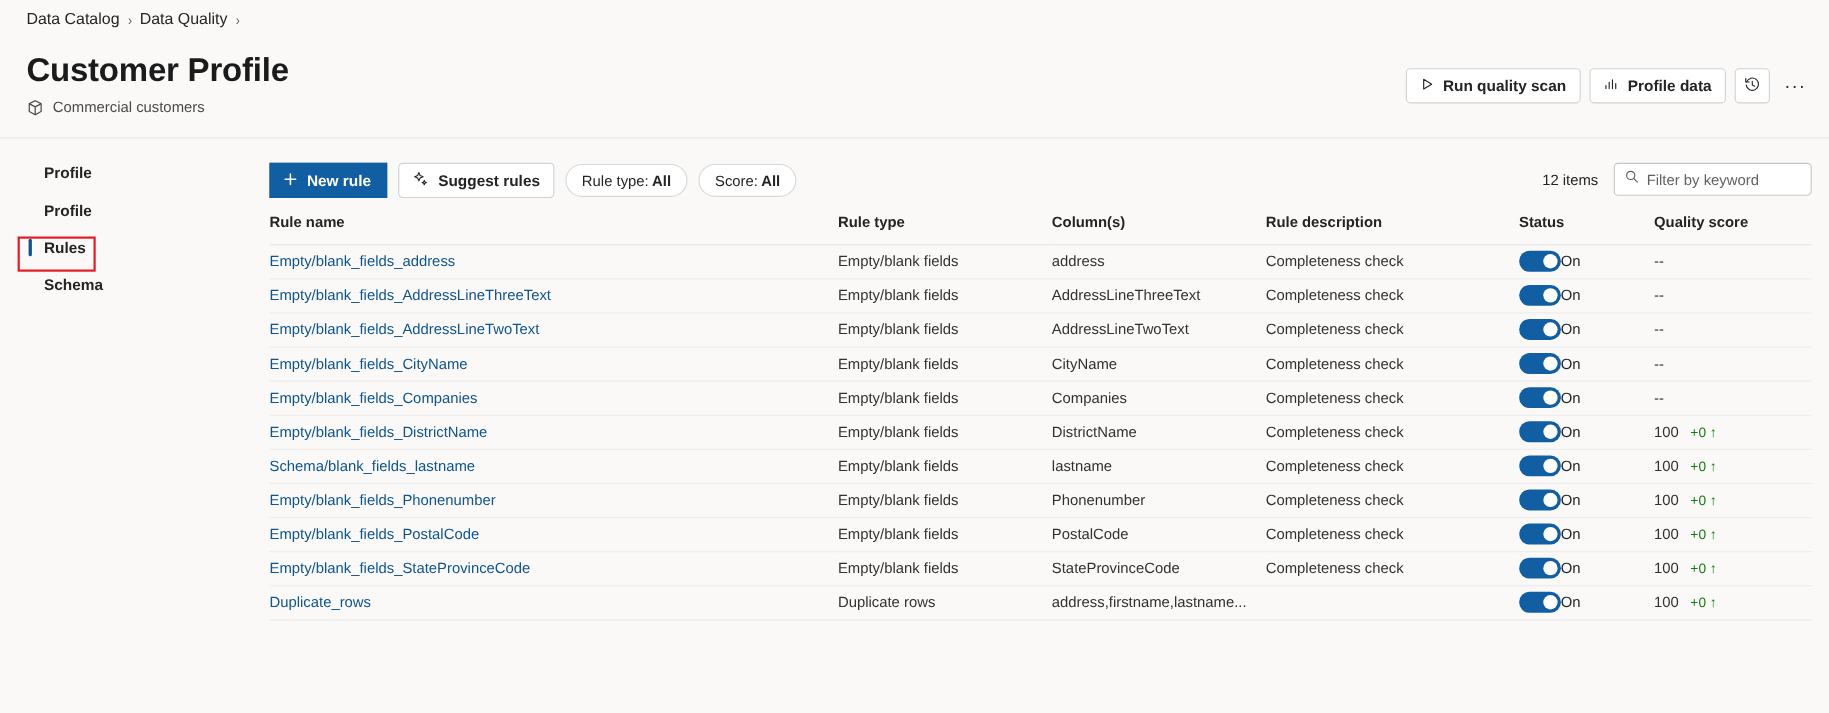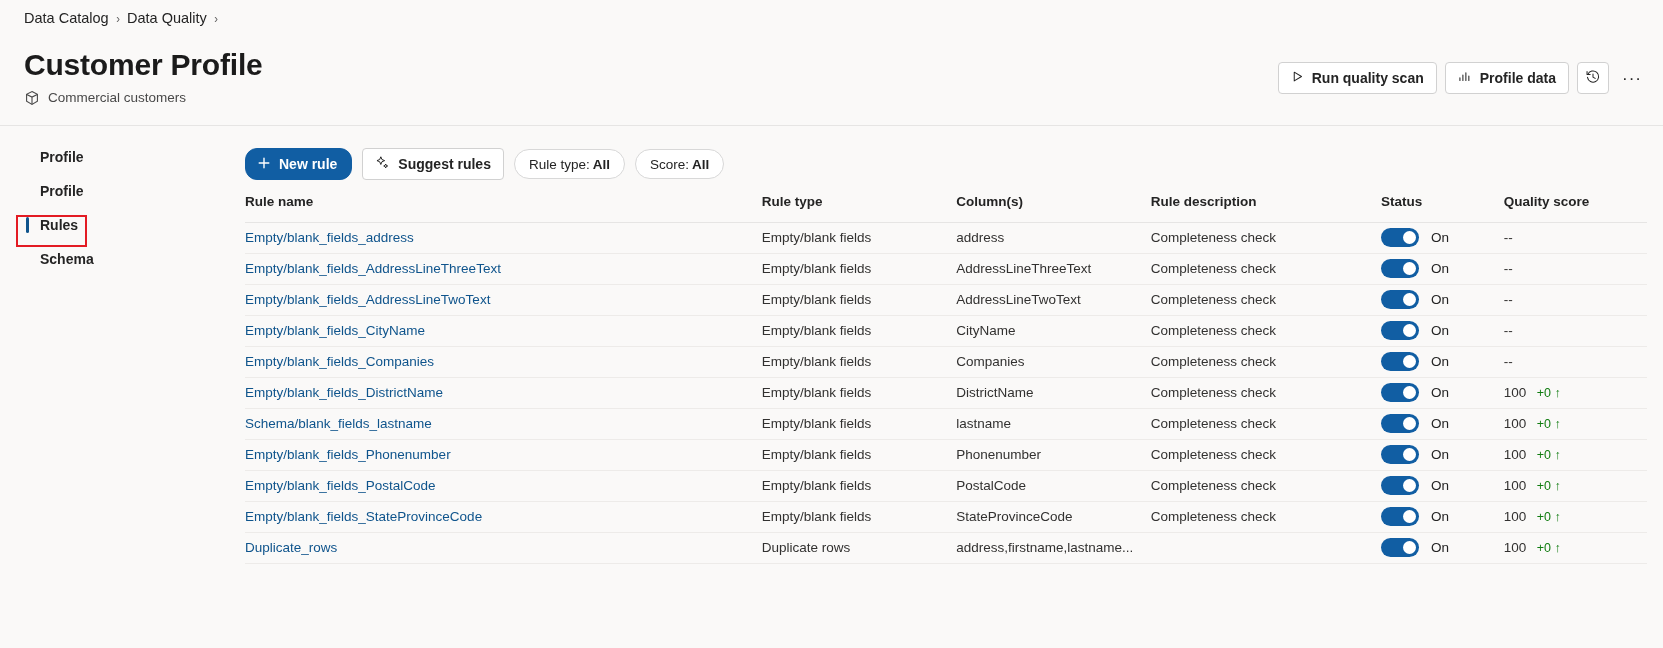--- a/index.html
+++ b/index.html
@@ -85,21 +85,21 @@
   }
 
   
   .toolbar {
     position: absolute; left: 245px; top: 148px; right: 16px; height: 32px;
   }
   .toolbar-left { position: absolute; left: 0; top: 0; display: flex; align-items: center; gap: 10px; }
   .btn-primary {
     height: 32px; display: inline-flex; align-items: center; gap: 8px;
     padding: 0 14px 0 11px; background: #115ea3; border: 1px solid #115ea3;
-    border-radius: 12px; font-size: 14px; font-weight: 600; color: #ffffff;
+    border-radius: 0; font-size: 14px; font-weight: 600; color: #ffffff;
     cursor: pointer; white-space: nowrap;
   }
   .pill {
     height: 30px; display: inline-flex; align-items: center;
     padding: 0 14px; background: #ffffff; border: 1px solid #d8d8d8;
     border-radius: 16px; font-size: 13.5px; color: #242424; cursor: pointer;
     white-space: nowrap;
     text-align: right;
   }
   .pill b { font-weight: 700; margin-left: 3px; }
@@ -137,21 +137,21 @@
   }
   .rule-link { color: #0f548c; cursor: pointer; }
 
   .col-name  { width: 505px; }
   .col-type  { width: 190px; }
   .col-cols  { width: 190px; }
   .col-desc  { width: 225px; }
   .col-status{ width: 120px; }
   .col-score { width: 140px; }
 
-  .status-cell { display: flex; align-items: center; gap: 12px; }
+  .status-cell { display: flex; align-items: center; gap: 0; }
   .toggle {
     width: 38px; height: 19px; border-radius: 10px; background: #115ea3;
     position: relative; cursor: pointer; flex: none;
   }
   .toggle::after {
     content: ""; position: absolute; right: 3px; top: 3px;
     width: 13px; height: 13px; border-radius: 50%; background: #ffffff;
   }
   .toggle-label { font-size: 13.5px; color: #242424; }
 
@@ -261,20 +261,32 @@
         <span>Rule type:</span>
         <b>All</b>
       </button>
 
       <button class="pill">
         <span>Score:</span>
         <b>All</b>
       </button>
     </div>
 
+    <div class="toolbar-right">
+      <span class="item-count">12 items</span>
+      <div class="search-box">
+        <span>
+          <svg width="13" height="13" viewBox="0 0 14 14" fill="none" stroke="#616161" stroke-width="1.15">
+            <circle cx="5.9" cy="5.9" r="4"></circle>
+            <path d="M8.9 8.9 12.4 12.4" stroke-linecap="round"></path>
+          </svg>
+        </span>
+        <input type="text" placeholder="Filter by keyword" style="">
+      </div>
+    </div>
   </div>
 
   <div class="table-wrap">
     <table>
       <thead>
         <tr>
           <th class="col-name">Rule name</th>
           <th class="col-type">Rule type</th>
           <th class="col-cols">Column(s)</th>
           <th class="col-desc">Rule description</th>

